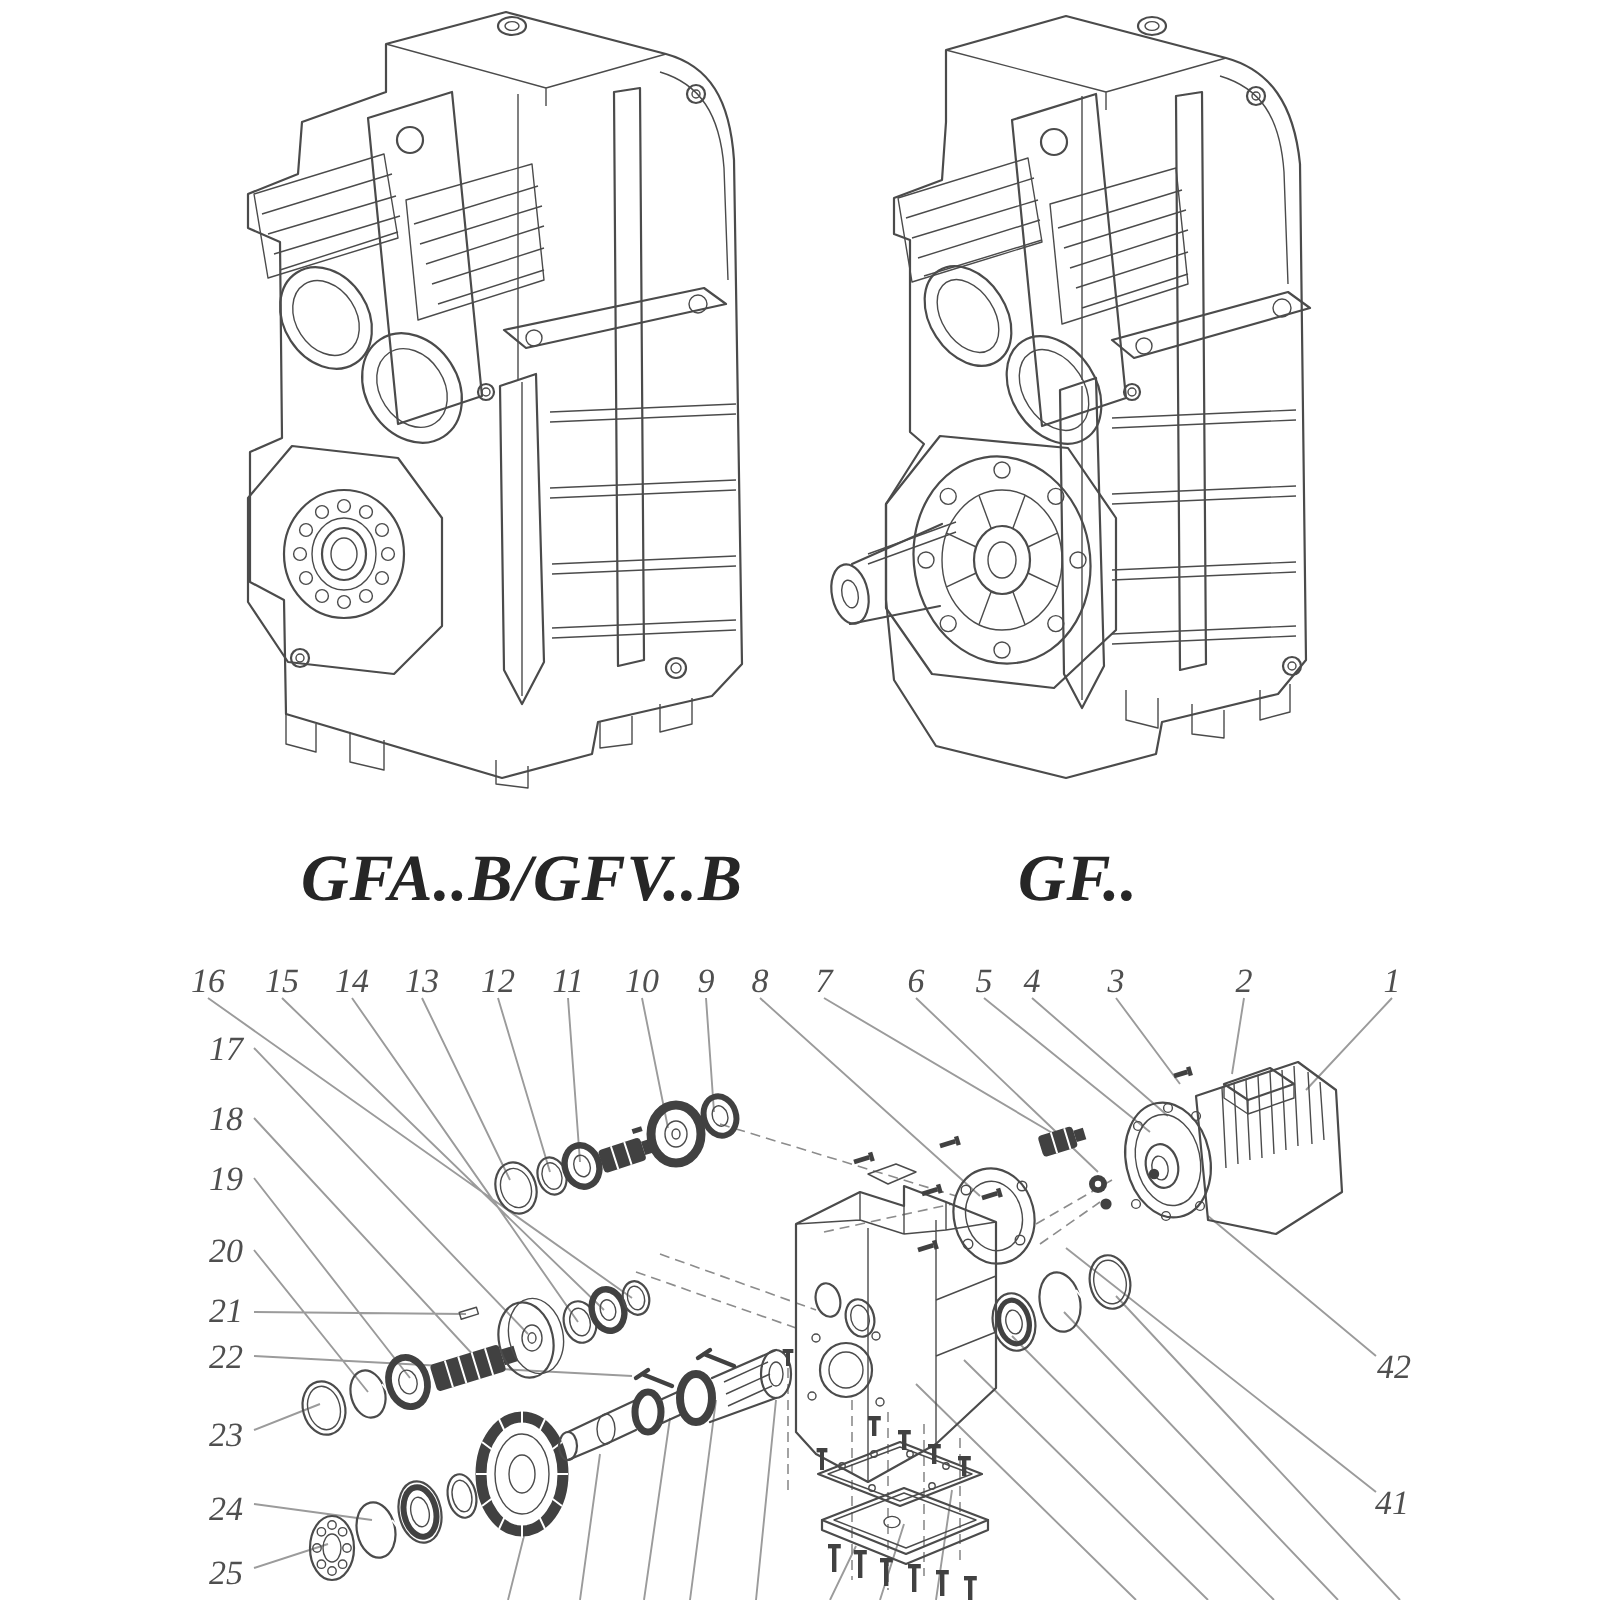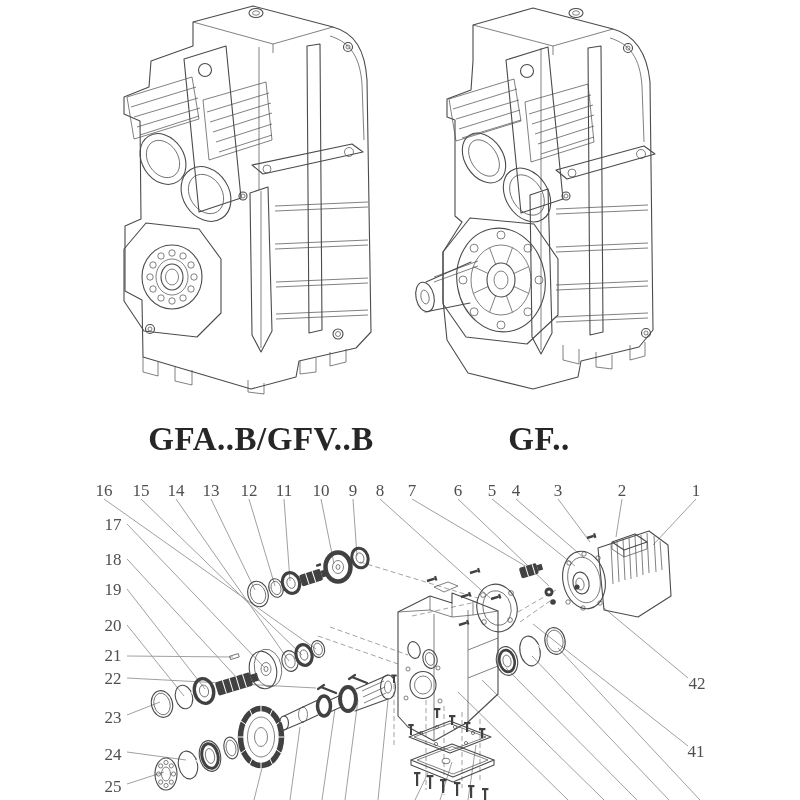--- a/index.html
+++ b/index.html
@@ -1,19 +1,19 @@
 <!DOCTYPE html>
 <html style="--line: #4b4b4b; --leader: #9b9b9b; --dark: #414141; --txt: #4f4f4f; --cap: #262626; --bg: #ffffff;"><head>
 <meta charset="utf-8">
 <style>
   :root{
     --line:#4b4b4b; --leader:#9b9b9b; --dark:#414141; --txt:#4f4f4f; --cap:#262626; --bg:#ffffff;
   }
   html,body{margin:0;padding:0;background:var(--bg);}
-  .stage{position:relative;width:800px;height:800px;background:var(--bg);overflow:hidden;}
+  .stage{position:relative;width:800px;height:800px;background:var(--bg);overflow:hidden;font-style:italic;}
   svg text{font-family:"Liberation Serif",serif;}
   .callout{font-size:17px;fill:var(--txt);}
   .caption{font-size:33px;font-weight:bold;fill:var(--cap);letter-spacing:.5px;}
   .ln{stroke:var(--line);fill:none;stroke-width:1.1;stroke-linejoin:round;stroke-linecap:round;}
   .lt{stroke:var(--line);fill:none;stroke-width:.7;stroke-linejoin:round;}
   .dk{fill:var(--dark);stroke:none;}
   .rim{stroke:var(--dark);fill:none;}
   .wt{stroke:#ffffff;fill:none;stroke-width:1;}
   .ldr{stroke:var(--leader);fill:none;stroke-width:.95;}
   .dsh{stroke:#8c8c8c;fill:none;stroke-width:.8;stroke-dasharray:5 3;}

